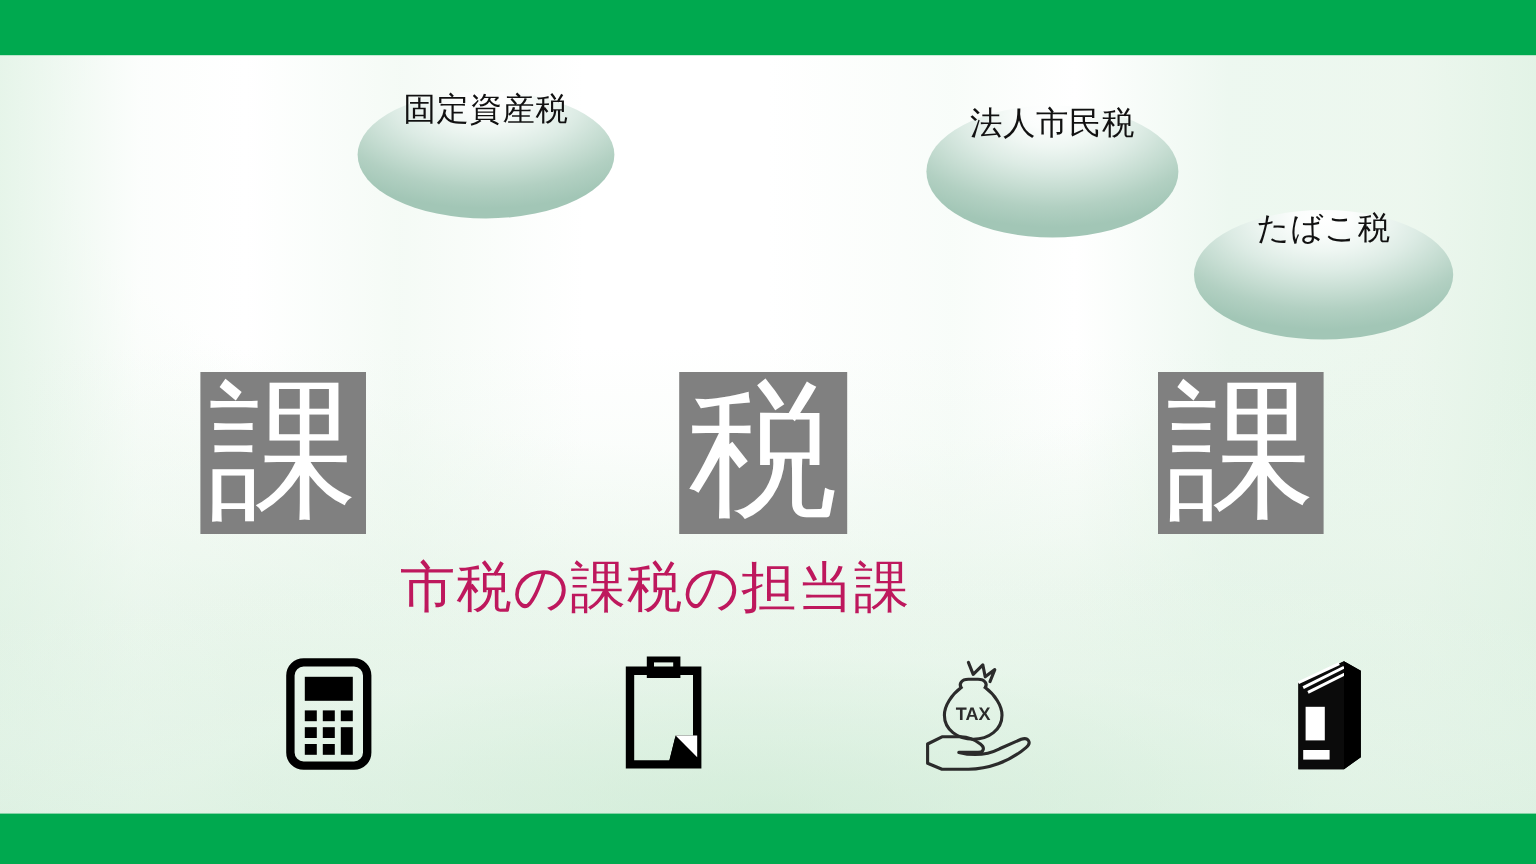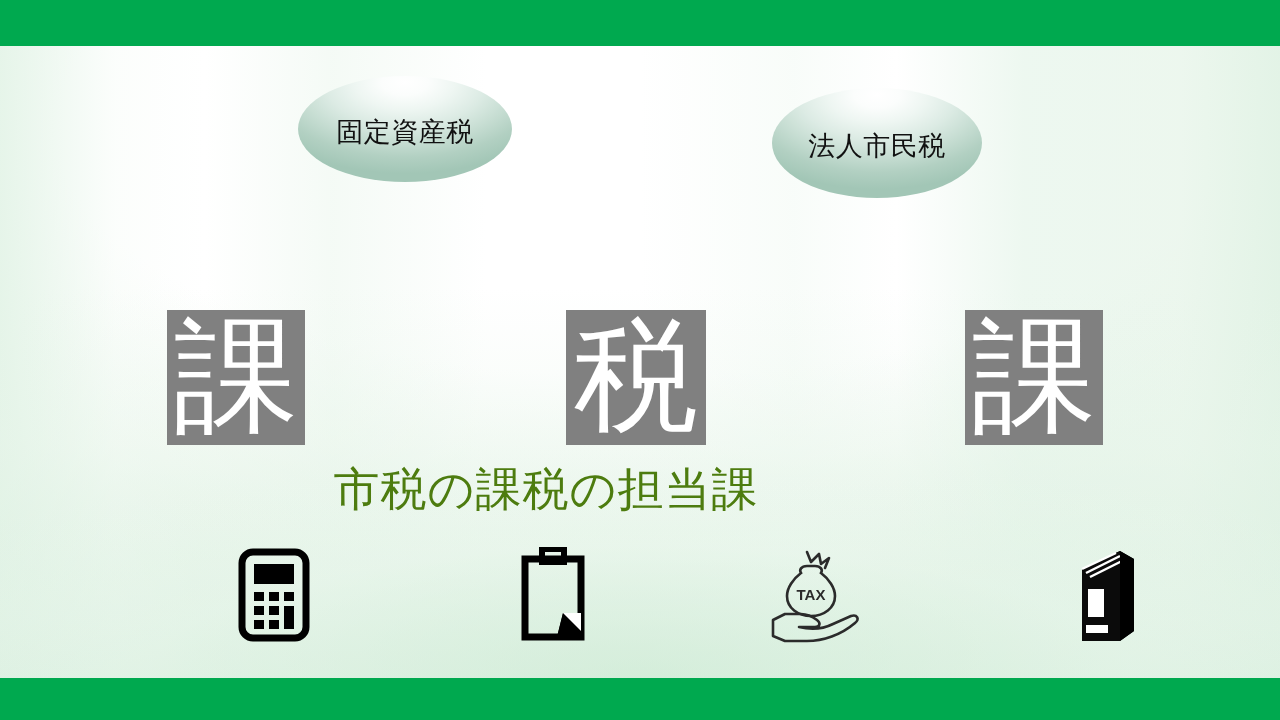--- a/index.html
+++ b/index.html
@@ -89,21 +89,21 @@
     width: 1280px;
   }
   .bar-top { top: 0; height: 46px; }
   .bar-bottom { top: 678px; height: 42px; }
 
   
   .ellipse {
     position: absolute;
     border-radius: 50%;
     display: flex;
-    align-items: center;
+    align-items: flex-start;
     justify-content: center;
     background:
       radial-gradient(ellipse 78% 86% at 50% 6%,
         #ffffff 0%,
         #fbfdfc 14%,
         #eef6f2 30%,
         #dcebe4 48%,
         #c6ddd2 66%,
         #b2d0c2 82%,
         #a2c6b6 100%);
@@ -140,21 +140,21 @@
   
   .headline {
     position: absolute;
     left: 0;
     top: 466px;
     width: 1092px;
     text-align: center;
     font-family: "DejaVu Sans", "Liberation Sans", sans-serif;
     font-size: 46px;
     line-height: 1;
-    color: #4d7c0f;
+    color: #be185d;
     letter-spacing: 1px;
     white-space: nowrap;
   }
 
   
   .icon-row {
     position: absolute;
     left: 140px;
     top: 540px;
     width: 1000px;
@@ -191,20 +191,23 @@
 
   <div class="ellipse" style="left:298px; top:76px; width:214px; height:106px;">
     <span class="ellipse-label">固定資産税</span>
   </div>
 
 
   <div class="ellipse" style="left:772px; top:88px; width:210px; height:110px;">
     <span class="ellipse-label">法人市民税</span>
   </div>
 
+  <div class="ellipse" style="left:995px; top:175px; width:216px; height:108px;">
+    <span class="ellipse-label">たばこ税</span>
+  </div>
 
   <div class="plaque" style="left: 167px; top: 310px; width: 138px; height: 135px; background: rgb(128, 128, 128);">
     <span class="plaque-char">課</span>
   </div>
 
   <div class="plaque" style="left: 566px; top: 310px; width: 140px; height: 135px; background: rgb(128, 128, 128);">
     <span class="plaque-char">税</span>
   </div>
 
   <div class="plaque" style="left: 965px; top: 310px; width: 138px; height: 135px; background: rgb(128, 128, 128);">

